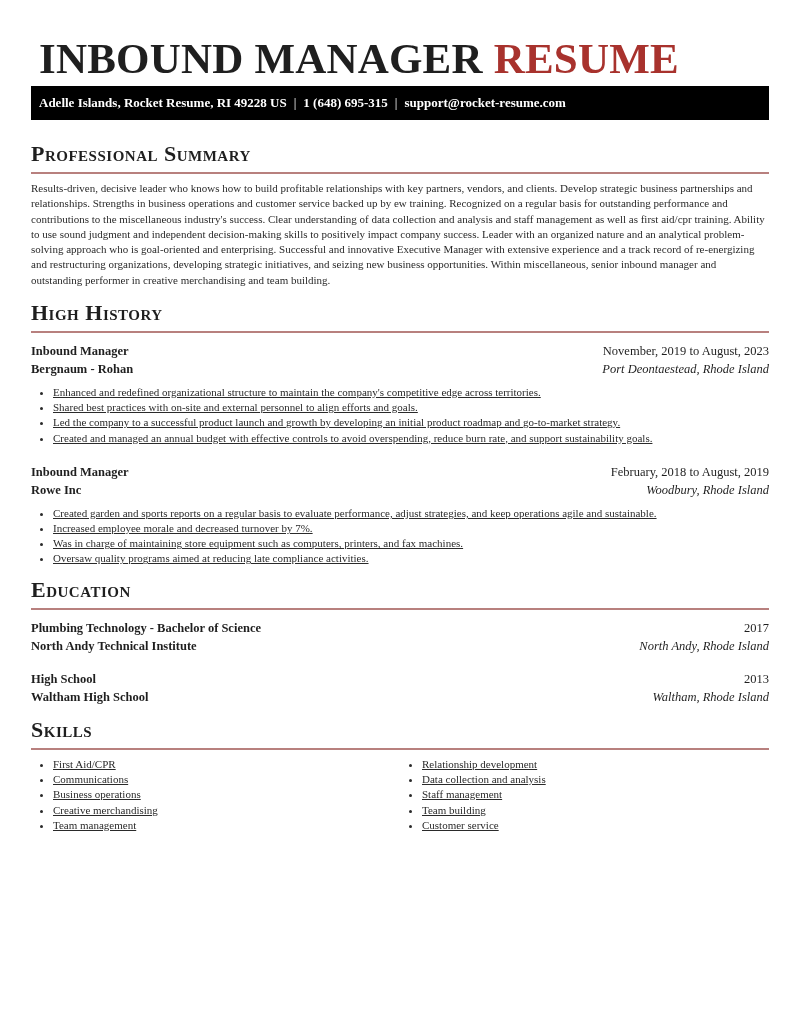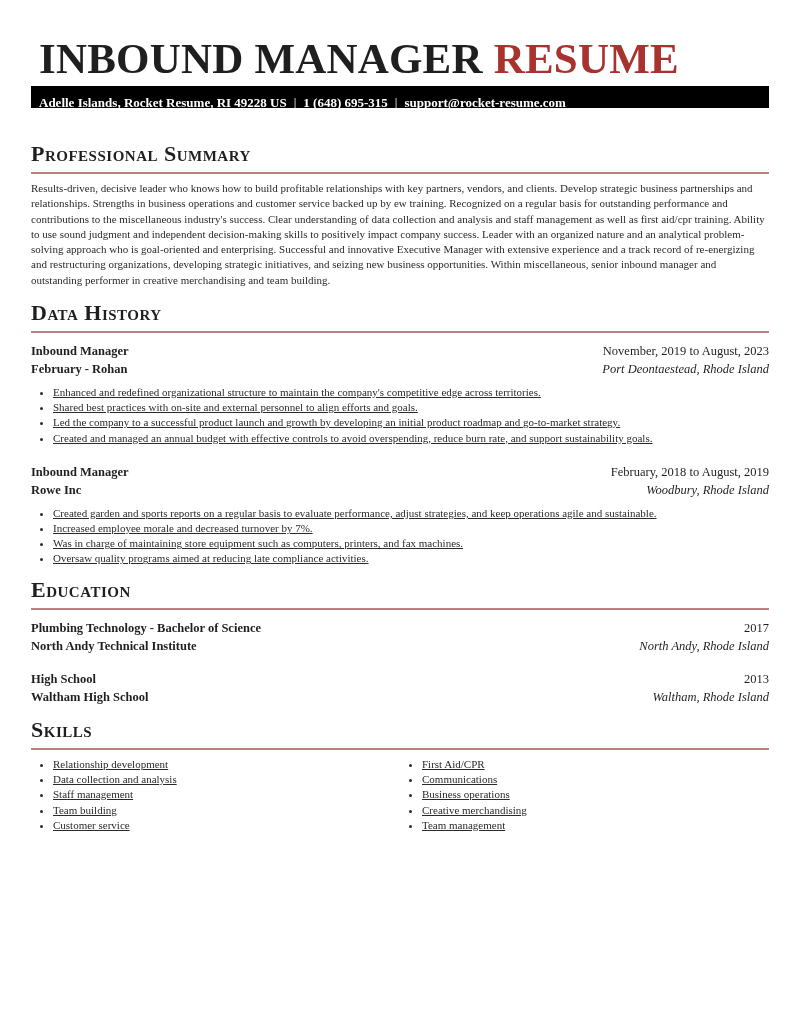--- a/index.html
+++ b/index.html
@@ -32,21 +32,21 @@
       line-height: 48px;
       white-space: nowrap;
       color: #1f1f1f;
     }
     .title .accent { color: #a8322d; }
     .contact-bar {
       position: absolute;
       top: 86px;
       left: 0;
       width: 738px;
-      height: 22px;
+      height: 34px;
       background: #000000;
       color: #ffffff;
       font-size: 13px;
       font-weight: bold;
       line-height: 34px;
       box-sizing: border-box;
       padding-left: 8px;
       white-space: nowrap;
     }
     .contact-bar .sep { padding: 0 7px; font-weight: normal; }
@@ -109,30 +109,30 @@
     <span>Adelle Islands, Rocket Resume, RI 49228 US</span><span class="sep">|</span><span>1 (648) 695-315</span><span class="sep">|</span><span>support@rocket-resume.com</span>
   </div>
 
   <div class="section" style="top:141px;">
     <h2 class="section-title">Professional Summary</h2>
     <div class="section-rule"></div>
     <p class="summary">Results-driven, decisive leader who knows how to build profitable relationships with key partners, vendors, and clients. Develop strategic business partnerships and relationships. Strengths in business operations and customer service backed up by ew training. Recognized on a regular basis for outstanding performance and contributions to the miscellaneous industry's success. Clear understanding of data collection and analysis and staff management as well as first aid/cpr training. Ability to use sound judgment and independent decision-making skills to positively impact company success. Leader with an organized nature and an analytical problem-solving approach who is goal-oriented and enterprising. Successful and innovative Executive Manager with extensive experience and a track record of re-energizing and restructuring organizations, developing strategic initiatives, and seizing new business opportunities. Within miscellaneous, senior inbound manager and outstanding performer in creative merchandising and team building.</p>
   </div>
 
   <div class="section" style="top:300px;">
-    <h2 class="section-title">Data History</h2>
+    <h2 class="section-title">High History</h2>
     <div class="section-rule"></div>
 
     <div class="job" style="margin-top:9px;">
       <div class="row">
         <span class="left">Inbound Manager</span>
         <span class="right">November, 2019 to August, 2023</span>
       </div>
       <div class="row">
-        <span class="left">February - Rohan</span>
+        <span class="left">Bergnaum - Rohan</span>
         <span class="right italic">Port Deontaestead, Rhode Island</span>
       </div>
       <ul class="bullets">
         <li>Enhanced and redefined organizational structure to maintain the company's competitive edge across territories.</li>
         <li>Shared best practices with on-site and external personnel to align efforts and goals.</li>
         <li>Led the company to a successful product launch and growth by developing an initial product roadmap and go-to-market strategy.</li>
         <li>Created and managed an annual budget with effective controls to avoid overspending, reduce burn rate, and support sustainability goals.</li>
       </ul>
     </div>
 
@@ -178,30 +178,30 @@
         <span class="left">Waltham High School</span>
         <span class="right italic">Waltham, Rhode Island</span>
       </div>
     </div>
   </div>
 
   <div class="section" style="top:717px;">
     <h2 class="section-title">Skills</h2>
     <div class="section-rule"></div>
     <div class="skills">
+      <ul class="bullets">
+        <li>First Aid/CPR</li>
+        <li>Communications</li>
+        <li>Business operations</li>
+        <li>Creative merchandising</li>
+        <li>Team management</li>
+      </ul>
       <ul class="bullets">
         <li>Relationship development</li>
         <li>Data collection and analysis</li>
         <li>Staff management</li>
         <li>Team building</li>
         <li>Customer service</li>
       </ul>
-      <ul class="bullets">
-        <li>First Aid/CPR</li>
-        <li>Communications</li>
-        <li>Business operations</li>
-        <li>Creative merchandising</li>
-        <li>Team management</li>
-      </ul>
     </div>
   </div>
 
 </div>
 
 </body></html>

